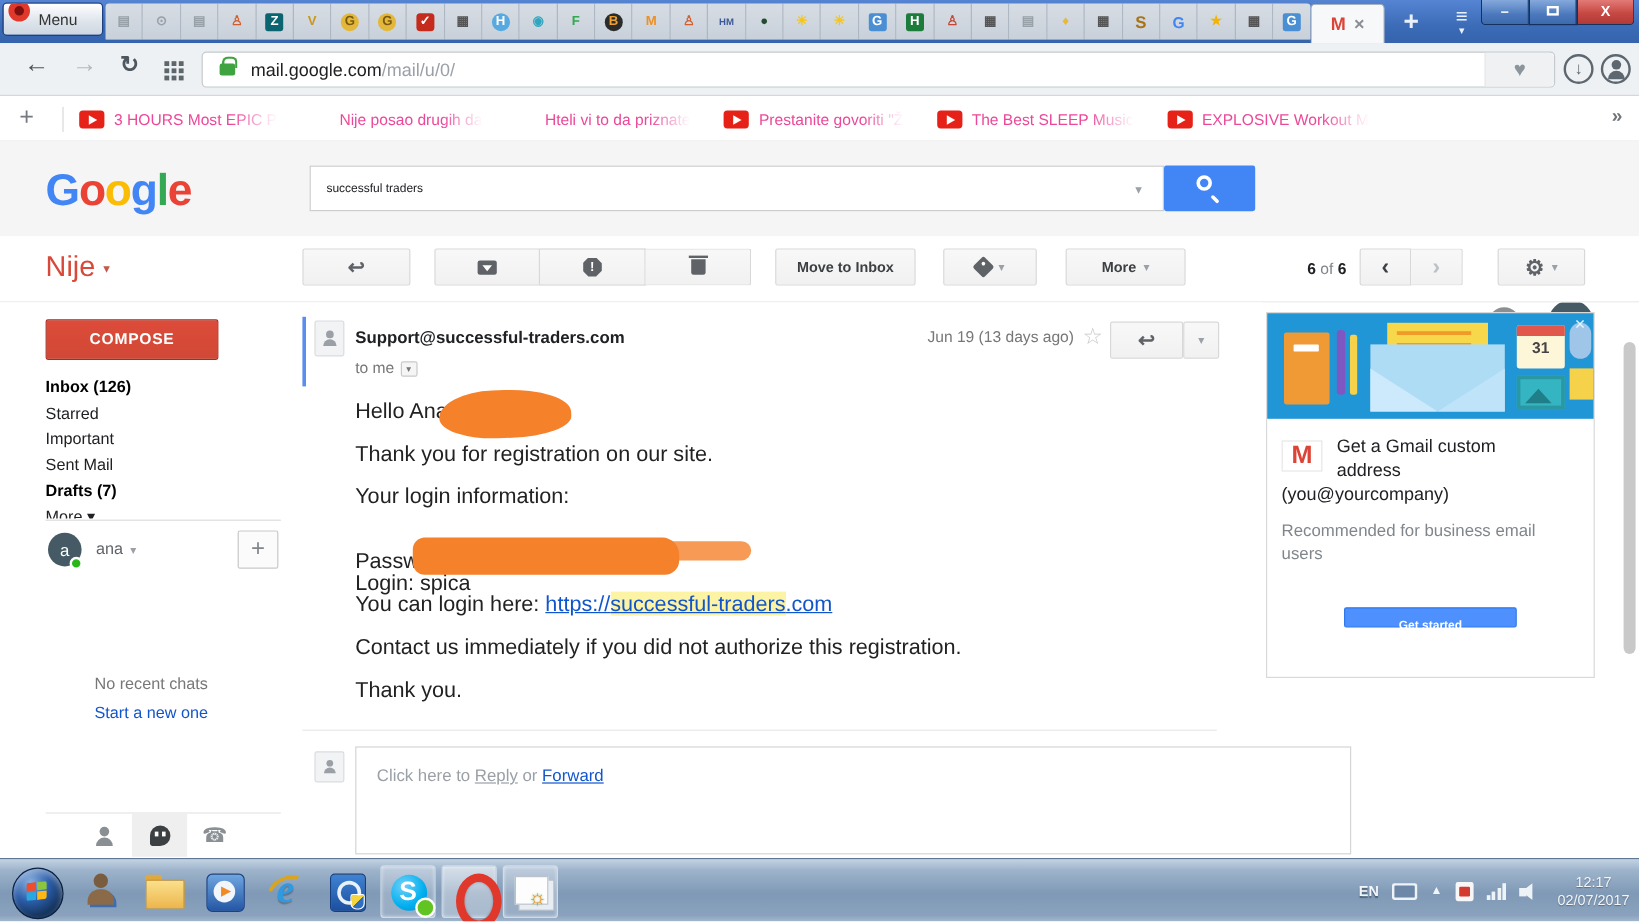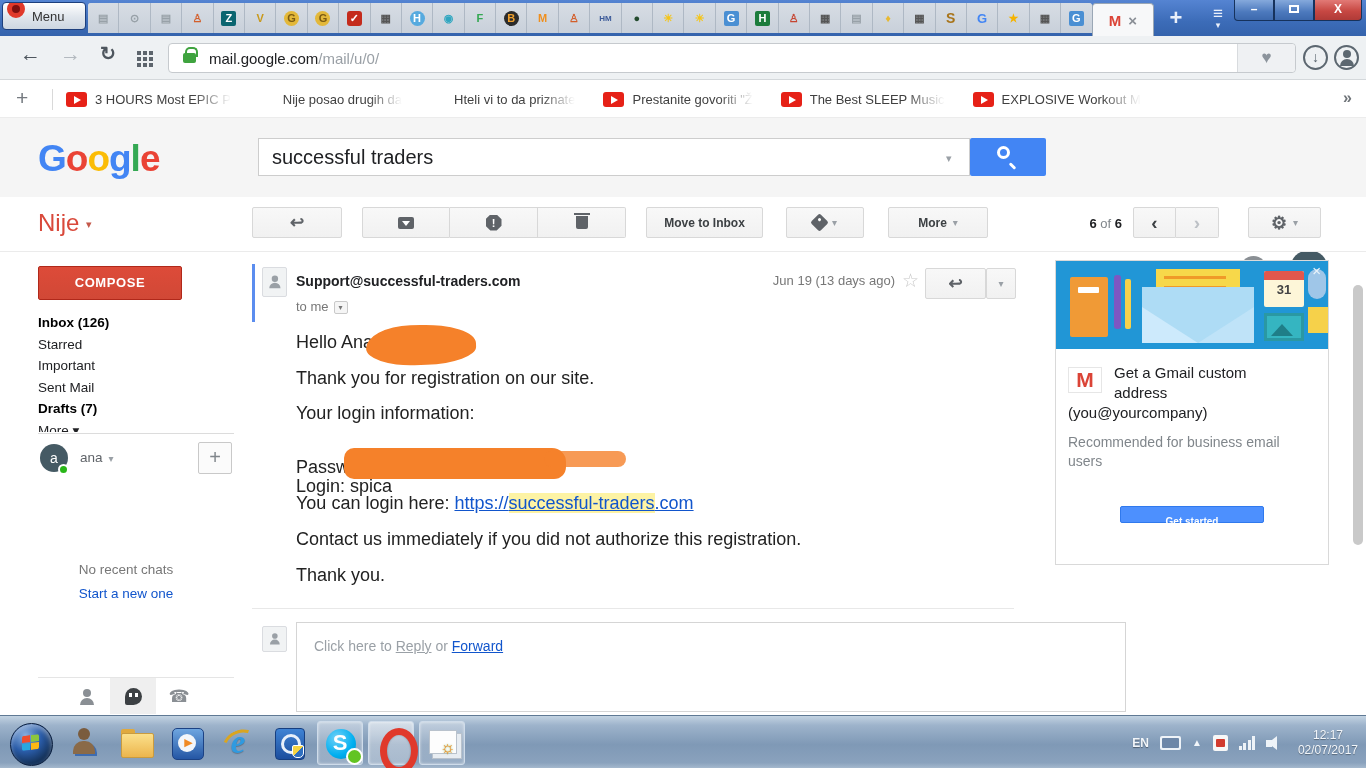--- a/index.html
+++ b/index.html
@@ -75,29 +75,29 @@
   .bm-add { position:absolute; left:16px; top:5px; font-size:21px; color:#757a80; }
   .bm-sep { position:absolute; left:52px; top:8px; width:1px; height:21px; background:#d9d9d9; }
   .bm-items { position:absolute; left:66px; top:0; height:37px; display:flex; align-items:center; gap:28px; }
   .bm-item { display:flex; align-items:center; gap:8px; }
   .bm-ic { flex:none; }
   .bm-yt { width:21px; height:15px; background:#e62117; border-radius:3px; position:relative; }
   .bm-yt::after { content:""; position:absolute; left:8px; top:4px; border-left:7px solid #fff;
     border-top:4px solid transparent; border-bottom:4px solid transparent; }
   .bm-s { width:16px; font-family:"Liberation Serif",serif; font-size:19px; font-weight:bold;
     color:#a8741a; text-align:center; line-height:15px; }
-  .bm-label { font-size:13px; color:#404040; max-width:150px; overflow:hidden; white-space:nowrap;
+  .bm-label { font-size:13px; color:#ec4899; max-width:150px; overflow:hidden; white-space:nowrap;
     -webkit-mask-image:linear-gradient(90deg,#000 72%,transparent); mask-image:linear-gradient(90deg,#000 72%,transparent); }
   .bm-overflow { position:absolute; right:14px; top:8px; font-size:16px; font-weight:bold; color:#6f7479; }
 
   
   .gheader { position:absolute; left:0; top:118px; width:1366px; height:79px; background:#f5f5f5; }
   .glogo { position:absolute; left:38px; top:20px; font-size:37px; font-weight:bold; letter-spacing:-1px; }
   .search-input { position:absolute; left:258px; top:20px; width:712px; height:38px; background:#fff;
-    border:1px solid #cdcdcd; font-size:20px; color:#202124; padding:0 30px 0 13px;
+    border:1px solid #cdcdcd; font-size:10px; color:#202124; padding:0 30px 0 13px;
     font-family:"Liberation Sans",sans-serif; }
   .search-dd { position:absolute; left:946px; top:34px; font-size:11px; color:#9aa0a6; }
   .search-btn { position:absolute; left:970px; top:20px; width:76px; height:38px; background:#4285f4;
     border-radius:2px; }
   .mag { position:absolute; left:27px; top:8px; width:13px; height:13px; border:3px solid #fff;
     border-radius:50%; }
   .mag::after { content:""; position:absolute; left:11px; top:13px; width:3px; height:8px;
     background:#fff; transform:rotate(-45deg); border-radius:2px; }
   .apps-grid { position:absolute; left:1190px; top:142px; width:5px; height:5px; background:#5f6368;
     box-shadow:7px 0 #5f6368,14px 0 #5f6368,0 7px #5f6368,7px 7px #5f6368,14px 7px #5f6368,0 14px #5f6368,7px 14px #5f6368,14px 14px #5f6368; }

